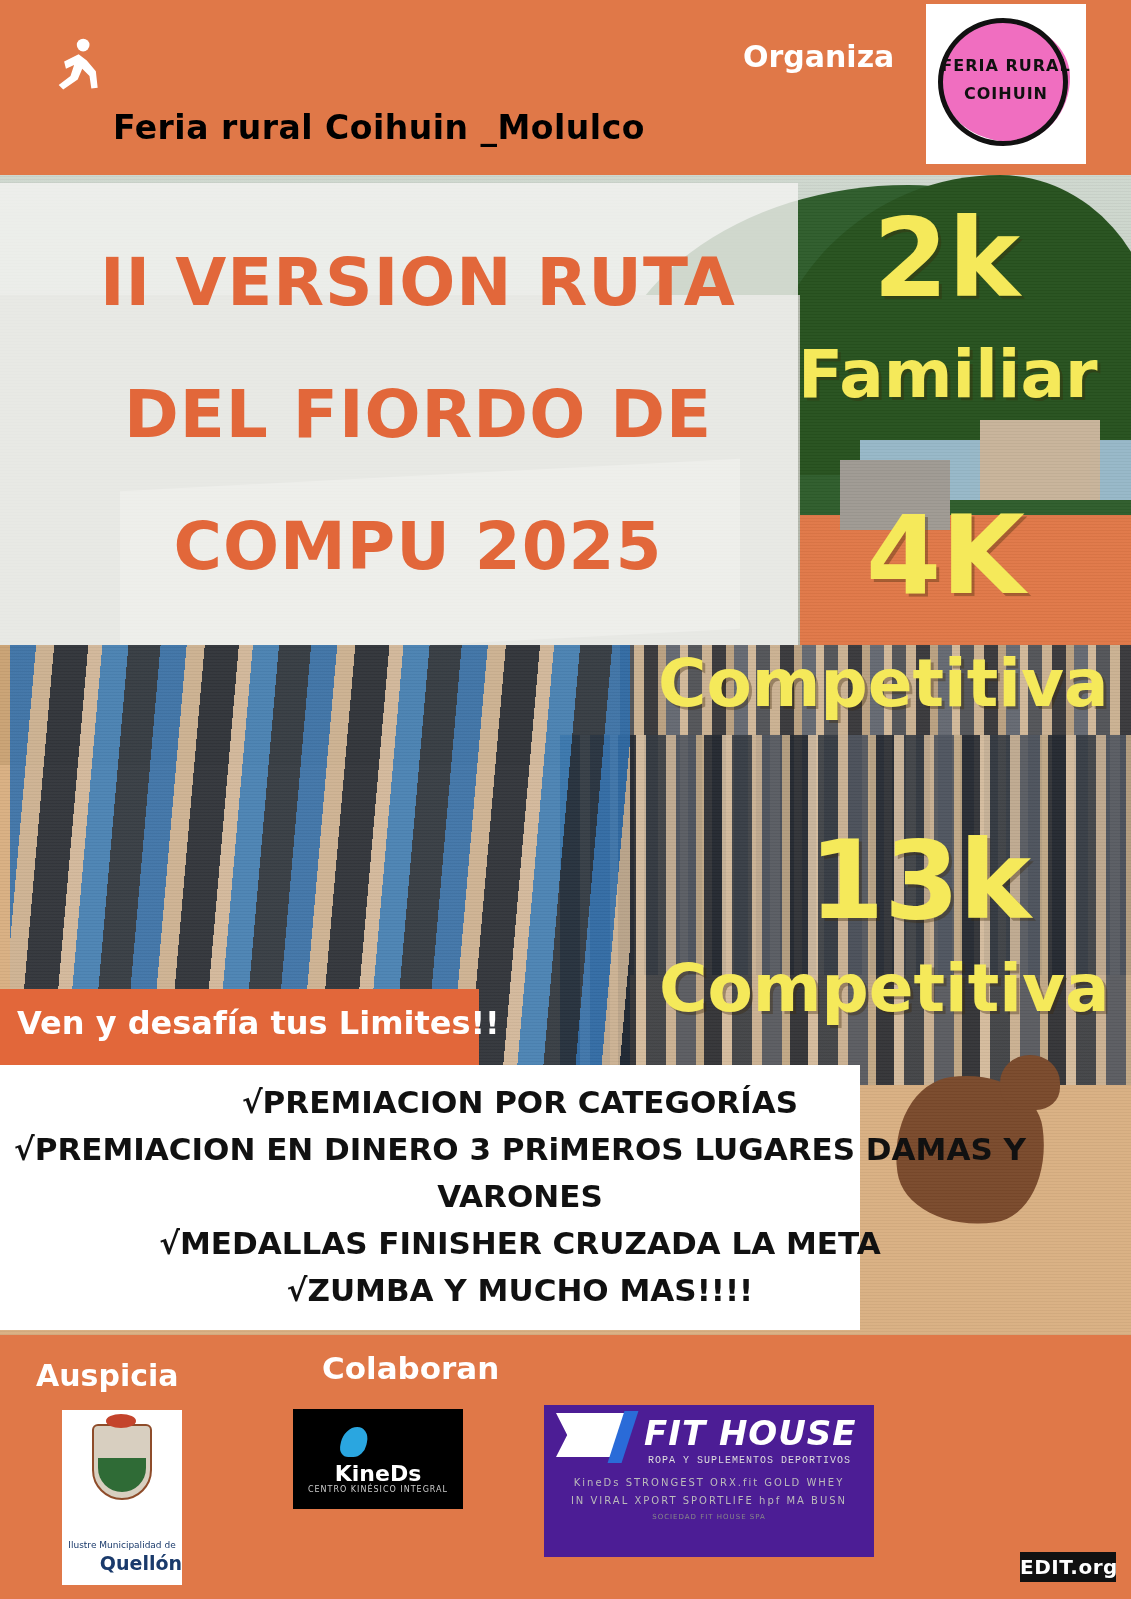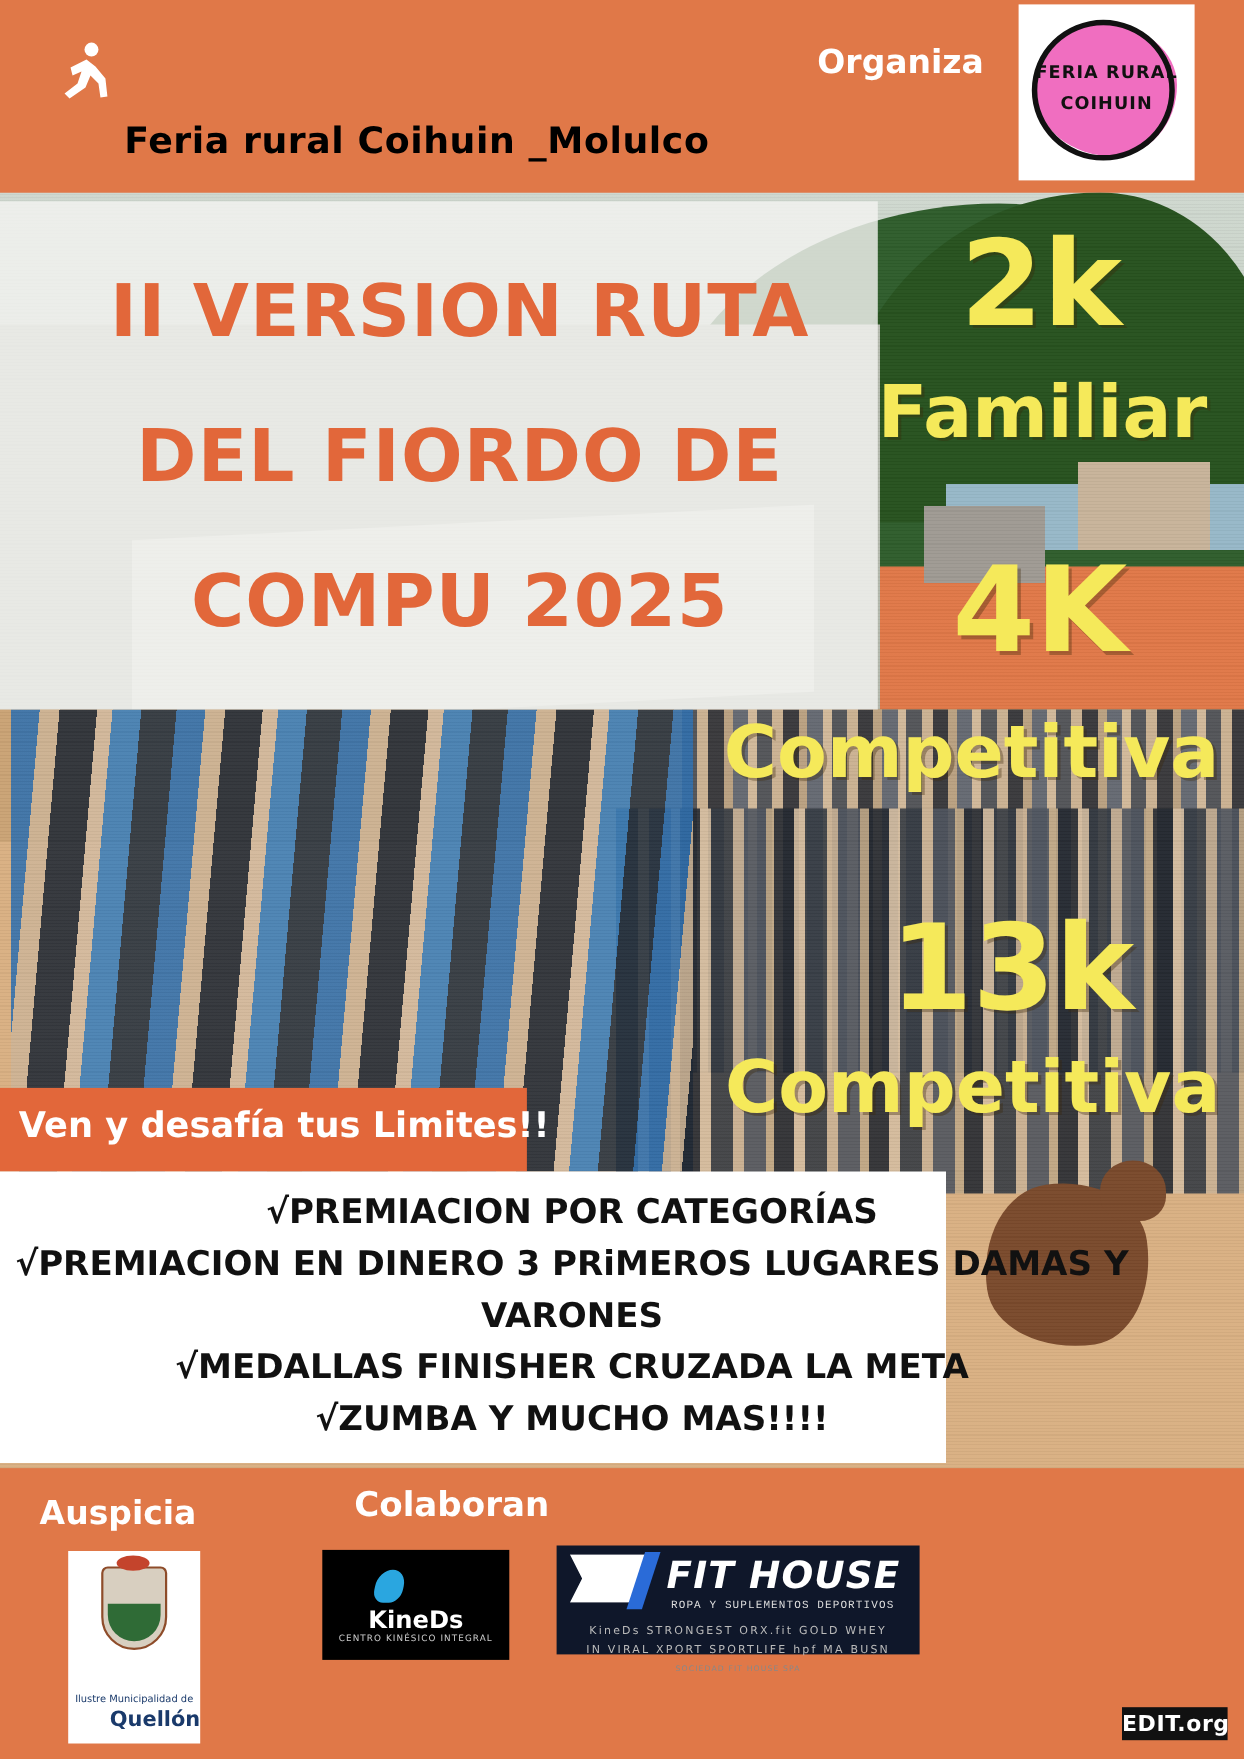--- a/index.html
+++ b/index.html
@@ -364,23 +364,23 @@
     font-family: "DejaVu Sans", sans-serif;
   }
   .kineds-sub {
     position: absolute; left: 0; top: 76px;
     width: 170px; text-align: center;
     color: #cccccc; font-size: 8px; letter-spacing: 1px;
     font-family: "DejaVu Sans", sans-serif;
   }
   .fithouse-logo {
     position: absolute;
-    left: 506px; top: 1405px;
-    width: 330px; height: 99px;
-    background: #0f172a;
+    left: 544px; top: 1405px;
+    width: 330px; height: 152px;
+    background: #4c1d95;
   }
   .fh-mark {
     position: absolute; left: 12px; top: 8px;
     width: 80px; height: 44px;
     background: #ffffff;
     clip-path: polygon(0 0, 100% 0, 82% 100%, 0 100%, 14% 50%);
   }
   .fh-slash {
     position: absolute; left: 72px; top: 6px;
     width: 14px; height: 52px;

